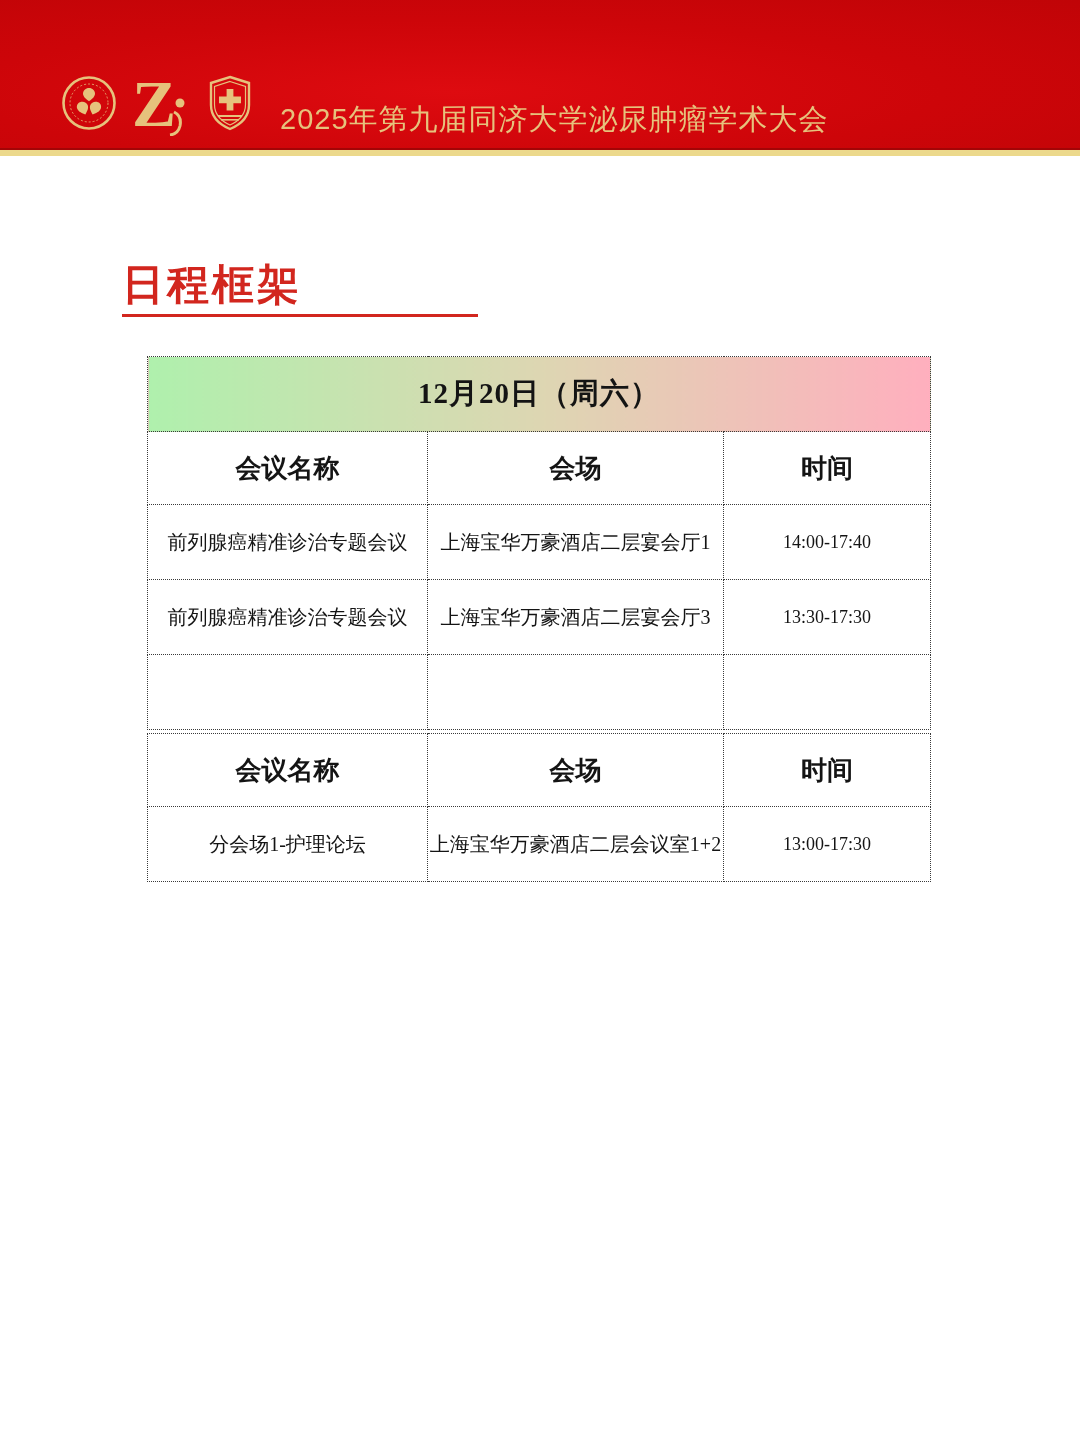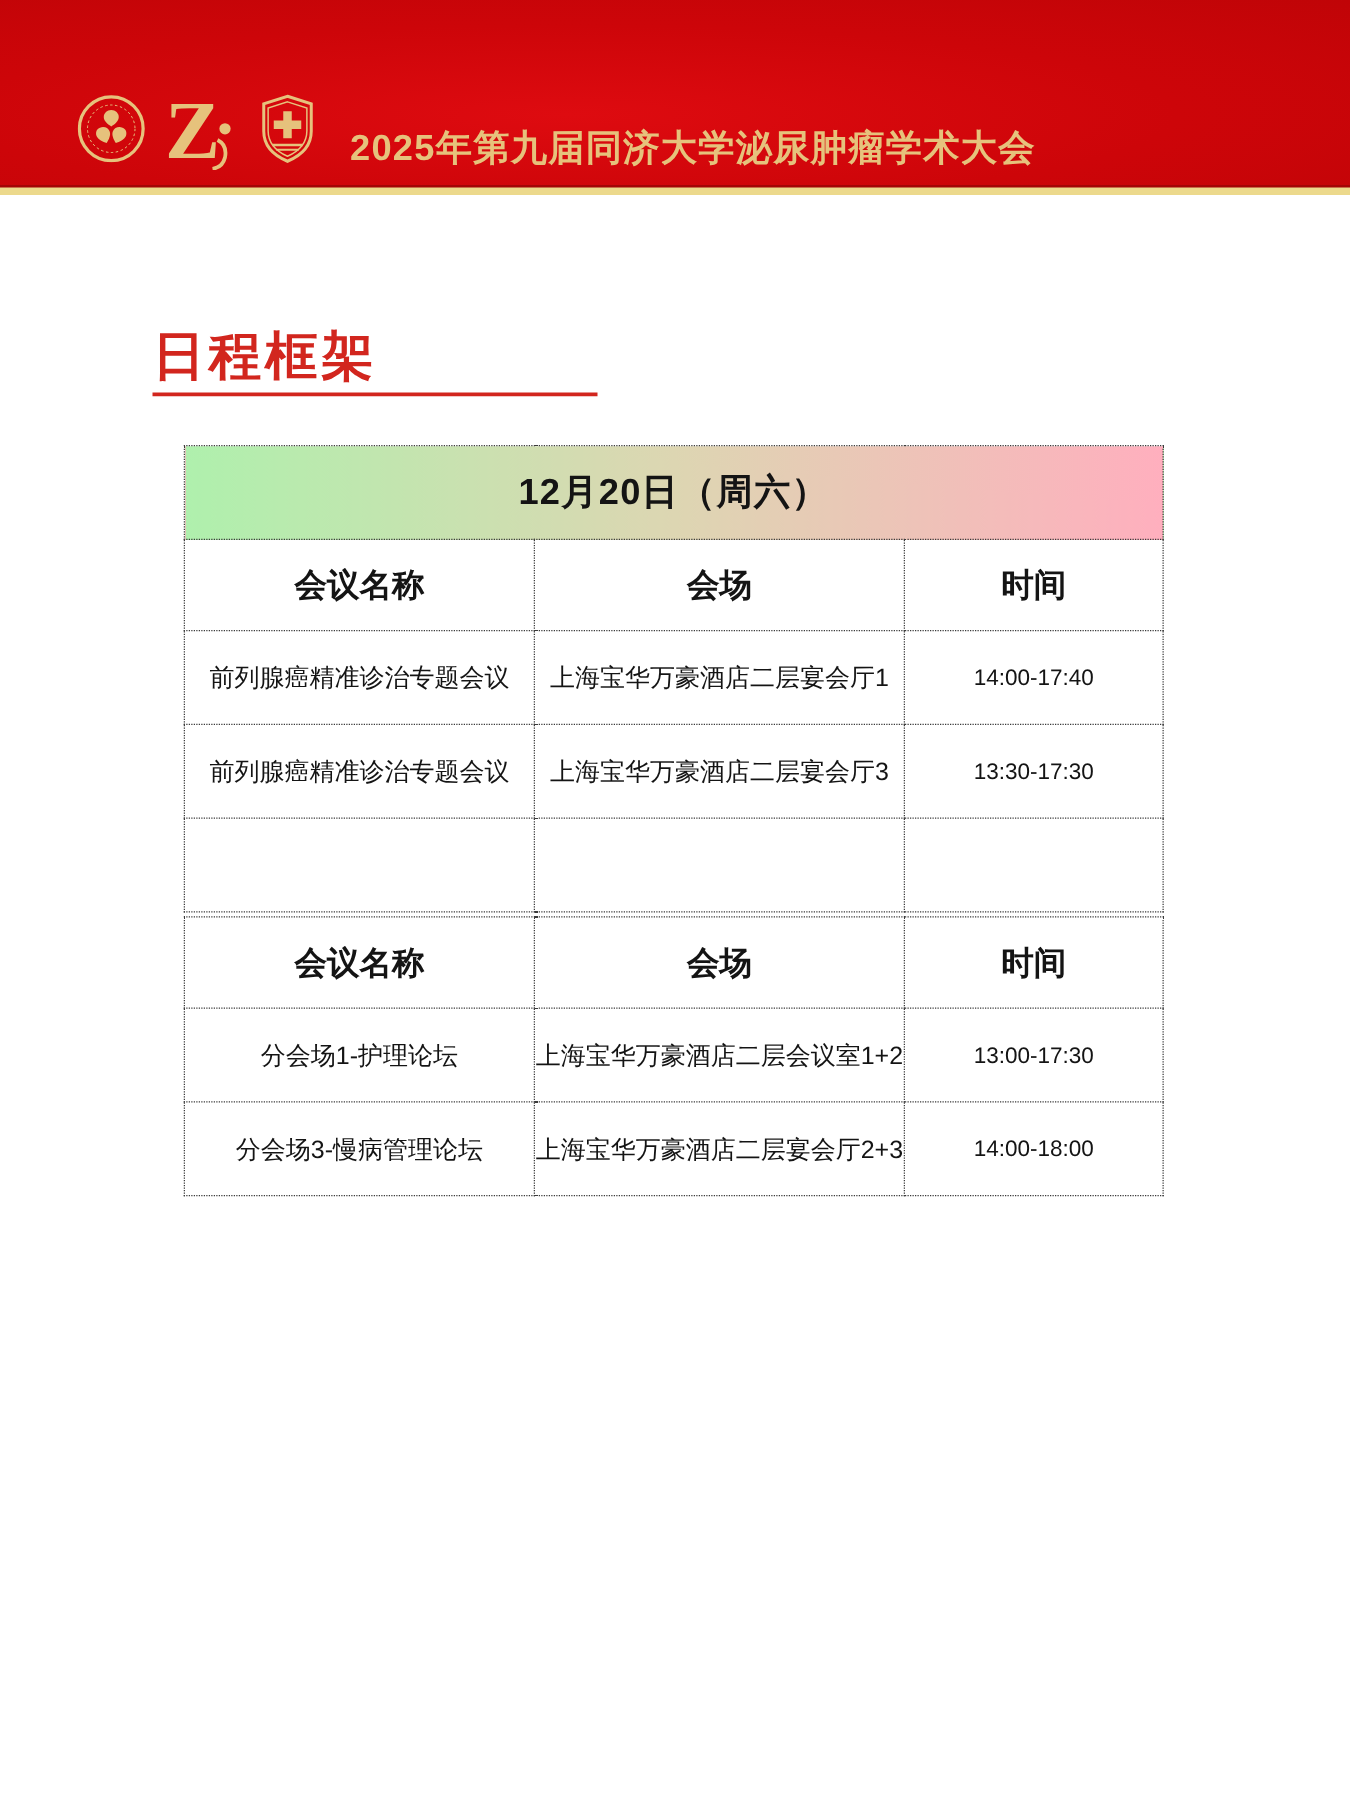--- a/index.html
+++ b/index.html
@@ -16,38 +16,38 @@
     background: radial-gradient(ellipse at 42% 62%, #de0b10 0%, #cd0509 55%, #c00407 100%);
     display:flex; align-items:flex-end;
     padding:0 0 12px 62px;
   }
   .banner-strip {
     height:8px; background:#ecd98c; border-top:2px solid #a30506;
   }
   .logos { display:flex; align-items:center; gap:14px; margin-right:28px; }
   .logo-svg { display:block; }
   .titles { color:#e6c27c; padding-bottom:2px; }
-  .title-line1 { font-size:29px; font-weight:bold; letter-spacing:1px; line-height:1.05;margin-top:24px; }
+  .title-line1 { font-size:29px; font-weight:normal; letter-spacing:1px; line-height:1.05;margin-top:24px; }
   .title-line2 { font-size:19px; font-weight:bold; letter-spacing:.5px; margin-top:8px; }
 
   
   .section { padding-left:122px; }
   .page-title {
     margin-top:106px; font-size:42px; font-weight:bold;
     color:#d2261e; letter-spacing:3px; line-height:1.1;
   }
   .title-underline { width:356px; height:3px; background:#d2261e; margin-top:6px; }
 
   
   .tables { margin:39px 0 0 25px; width:783px; }
   table.sched {
     border-collapse:collapse; width:783px; table-layout:fixed;
     font-family:"Liberation Sans", sans-serif;
   }
-  table.sched td, table.sched th { border:1px dotted #3a3a3a; text-align:center; vertical-align:middle; color:#141414; }
+  table.sched td, table.sched th { border:1px dotted #3a3a3a; text-align:center; vertical-align:middle; color:#141414;font-family:Liberation Serif, serif; }
   td.day-cell { height:75px; font-size:29px; font-weight:bold; letter-spacing:1px; color:#0d0d0d; }
   .day1-bg { background:linear-gradient(90deg, #aff0ad 0%, #ddd6b2 50%, #ffafbe 100%); }
   .day2-bg { background:linear-gradient(180deg, #f3ed93 0%, #f6a986 100%); }
   th.col-h { height:73px; font-size:26px; font-weight:bold; color:#0d0d0d; }
   td.cell { height:75px; font-size:20px; font-weight:normal; }
   td.cell.time { font-size:18px; }
   .t2 { margin-top:3px; }
   .gold { fill:#e6c27c; }
   .gold-stroke { fill:none; stroke:#e6c27c; }
 </style>
@@ -136,23 +136,18 @@
         <tr>
           <th class="col-h">会议名称</th>
           <th class="col-h">会场</th>
           <th class="col-h">时间</th>
         </tr>
         <tr>
           <td class="cell">分会场1-护理论坛</td>
           <td class="cell">上海宝华万豪酒店二层会议室1+2</td>
           <td class="cell time">13:00-17:30</td>
         </tr>
-        <tr>
-          <td class="cell">分会场3-慢病管理论坛</td>
-          <td class="cell">上海宝华万豪酒店二层宴会厅2+3</td>
-          <td class="cell time">14:00-18:00</td>
-        </tr>
       </tbody>
         </table>
 
     </div>
   </div>
 </div>
 
 </body></html>

